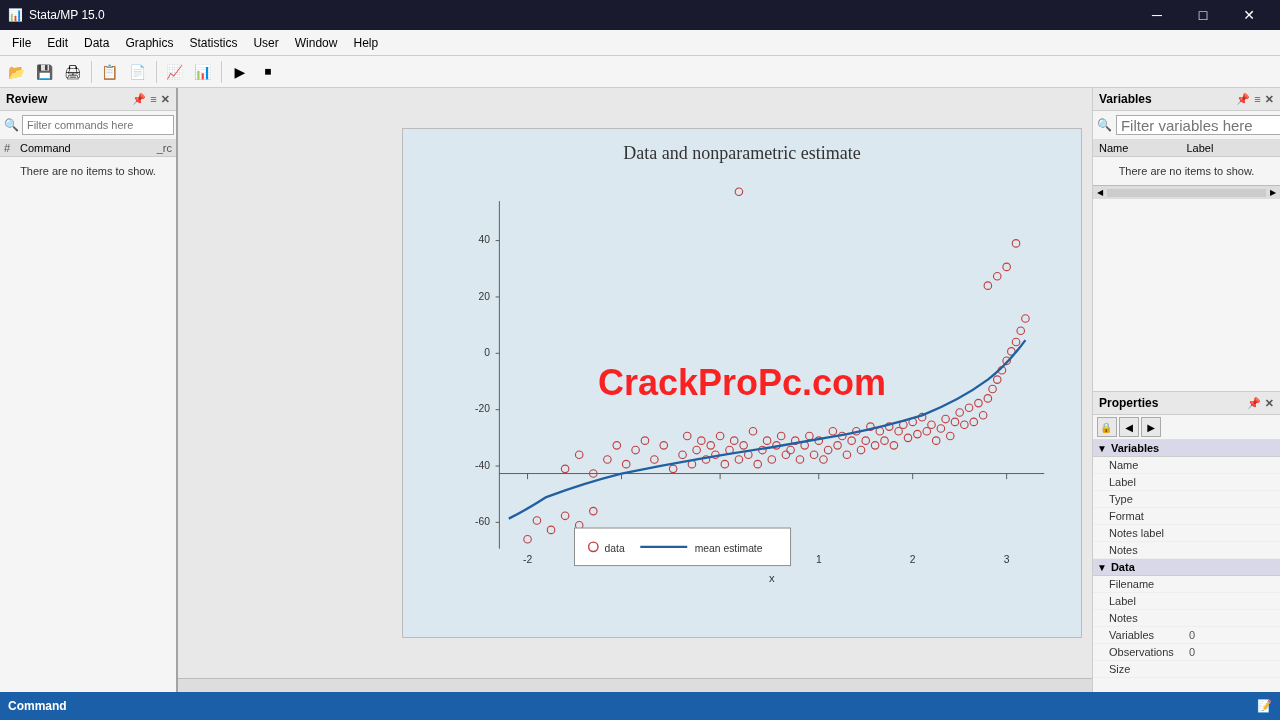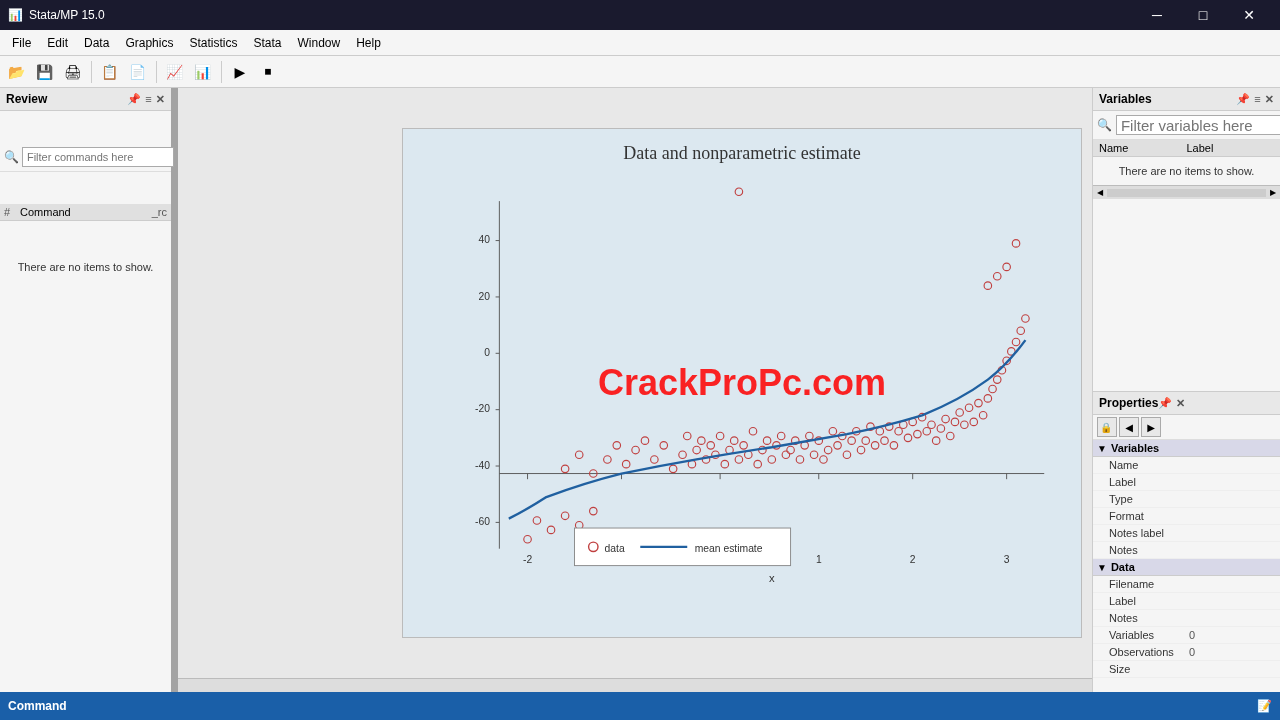--- a/index.html
+++ b/index.html
@@ -64,24 +64,23 @@
     
     #main-layout {
       display: flex;
       height: calc(720px - 30px - 26px - 32px - 28px);
     }
 
     
     #review-panel {
       width: 178px;
       background: #f5f5f5;
-      border-right: 7px solid #a3a3a3;
+      border-right: 2px solid #a3a3a3;
       display: flex;
       flex-direction: column;
-      gap: 32px;
     }
     #review-header {
       background: #e8e8e8;
       padding: 4px 6px;
       font-size: 12px;
       font-weight: bold;
       display: flex;
       align-items: center;
       justify-content: space-between;
       border-bottom: 1px solid #ccc;
@@ -265,20 +264,21 @@
       display: flex;
       flex-direction: column;
     }
     #properties-header {
       background: #e8e8e8;
       padding: 4px 6px;
       font-size: 12px;
       font-weight: bold;
       display: flex;
       align-items: center;
+      justify-content: space-between;
       border-bottom: 1px solid #ccc;
     }
     #properties-header-right { display: flex; gap: 4px; }
 
     #properties-toolbar {
       display: flex;
       align-items: center;
       padding: 2px 4px;
       gap: 2px;
       border-bottom: 1px solid #ddd;
@@ -338,21 +338,21 @@
     <button class="title-btn close">✕</button>
   </div>
 </div>
 
 <div id="menubar">
   <span class="menu-item">File</span>
   <span class="menu-item">Edit</span>
   <span class="menu-item">Data</span>
   <span class="menu-item">Graphics</span>
   <span class="menu-item">Statistics</span>
-  <span class="menu-item">Stata</span>
+  <span class="menu-item">User</span>
   <span class="menu-item">Window</span>
   <span class="menu-item">Help</span>
 </div>
 
 <div id="toolbar">
   <button class="tb-btn">📂</button>
   <button class="tb-btn">💾</button>
   <button class="tb-btn">🖨</button>
   <div class="tb-sep"></div>
   <button class="tb-btn">📋</button>

